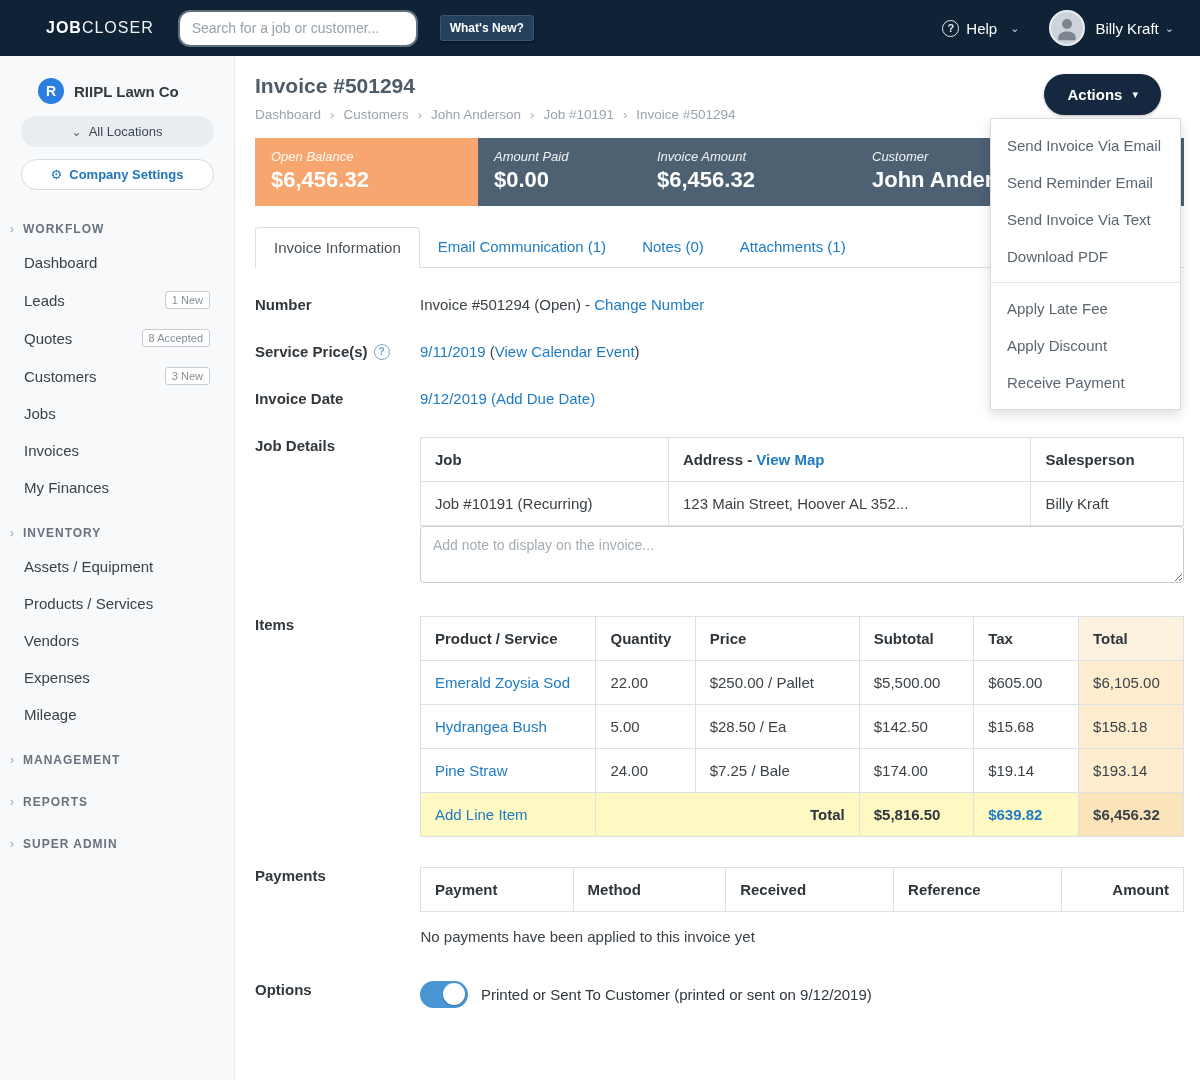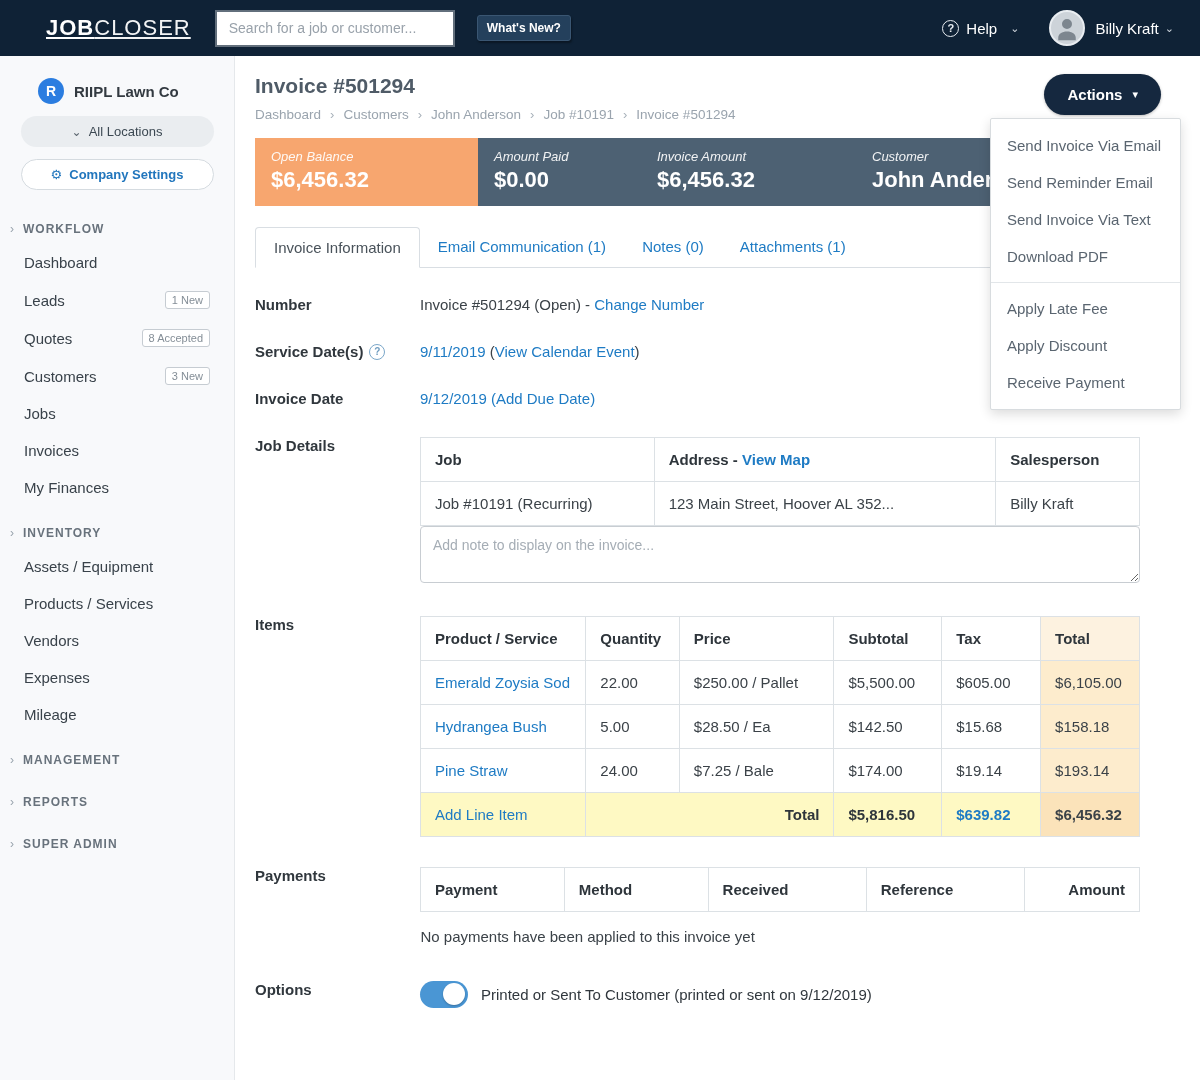--- a/index.html
+++ b/index.html
@@ -2,24 +2,24 @@
 <html><head>
 <meta charset="utf-8">
 <style>
   * { margin:0; padding:0; box-sizing:border-box; }
   html,body { width:1200px; height:1080px; }
   body { font-family:"Liberation Sans","DejaVu Sans",sans-serif; background:#fff; }
   .app { position:relative; width:1200px; height:1080px; overflow:hidden; background:#fff; }
 
   
   .topbar { height:56px; background:#0f2236; display:flex; align-items:center; padding:0 26px 0 46px; position:relative; z-index:60; }
-  .logo { font-size:22px; color:#fff; letter-spacing:1px; cursor:pointer; white-space:nowrap;text-decoration:underline; }
+  .logo { font-size:16px; color:#fff; letter-spacing:1px; cursor:pointer; white-space:nowrap; }
   .logo .bold { font-weight:800; }
   .logo .light { font-weight:300; opacity:.95; }
-  .search-input { margin-left:26px; width:236px; height:33px; border:none; border-radius:0; padding:0 12px; font-size:14px; color:#333; background:#fff; box-shadow:0 0 0 2px rgba(255,255,255,.35); outline:none; }
+  .search-input { margin-left:26px; width:236px; height:33px; border:none; border-radius:10px; padding:0 12px; font-size:14px; color:#333; background:#fff; box-shadow:0 0 0 2px rgba(255,255,255,.35); outline:none; }
   .search-input::placeholder { color:#98a1aa; }
   .whats-new { margin-left:24px; background:#24405c; border:1px solid #3a5672; color:#fff; font-size:12px; font-weight:700; padding:5px 9px; border-radius:3px; box-shadow:1px 2px 2px rgba(0,0,0,.35); cursor:pointer; white-space:nowrap; }
   .topbar-right { margin-left:auto; display:flex; align-items:center; color:#fff; }
   .help-group { display:flex; align-items:center; gap:7px; cursor:pointer; }
   .help-circle { width:17px; height:17px; border:1.5px solid #e8edf2; border-radius:50%; font-size:11px; line-height:14px; text-align:center; color:#e8edf2; font-weight:700; }
   .help-label { font-size:15px; }
   .caret { font-size:11px; color:#cfd6dd; margin-left:6px; }
   .avatar { margin-left:30px; width:36px; height:36px; border-radius:50%; background:#cdd3d9; overflow:hidden; display:flex; align-items:flex-end; justify-content:center; border:2px solid #e9edf1; cursor:pointer; }
   .user-name { font-size:15px; margin-left:10px; cursor:pointer; }
 
@@ -36,21 +36,21 @@
   .pill-settings { background:#fff; border:1px solid #d5dbe0; color:#2176bd; font-weight:600; }
   .pill .chev { font-size:12px; color:#5a646e; }
   .pill .gear { font-size:13px; color:#2176bd; }
   .nav-section { display:flex; align-items:center; gap:9px; padding:20px 10px 8px 10px; cursor:pointer; }
   .section-chev { color:#9aa4ad; font-size:12px; }
   .section-label { font-size:12px; font-weight:700; letter-spacing:1px; color:#68727c; }
   .nav-item { display:flex; align-items:center; justify-content:space-between; padding:10px 24px; font-size:15px; color:#39424a; cursor:pointer; }
   .nav-badge { border:1px solid #c6ccd2; border-radius:3px; background:#fff; color:#848e97; font-size:11px; padding:2px 6px; white-space:nowrap; }
 
   
-  .main { flex:1; position:relative; padding:18px 60px 0 20px; background:#fff; }
+  .main { flex:1; position:relative; padding:18px 16px 0 20px; background:#fff; }
   .page-title { font-size:21px; font-weight:700; color:#4f5b67; }
   .breadcrumb { margin-top:9px; font-size:13.5px; color:#9aa4ae; display:flex; align-items:center; gap:9px; }
   .crumb { cursor:pointer; }
   .crumb-sep { font-size:13px; color:#a8b1ba; }
   .actions-btn { position:absolute; top:18px; right:39px; height:41px; padding:0 23px; border-radius:21px; background:#15283f; color:#fff; font-size:15px; font-weight:600; display:flex; align-items:center; gap:10px; cursor:pointer; box-shadow:0 1px 3px rgba(0,0,0,.25); }
   .actions-btn .caret { margin-left:0; color:#fff; }
 
   .dropdown { position:absolute; top:62px; right:19px; width:191px; background:#fff; border:1px solid #d8dcdf; box-shadow:0 4px 12px rgba(0,0,0,.14); z-index:50; padding:8px 0; border-radius:2px; }
   .dd-item { padding:10px 16px; font-size:15px; color:#5a6570; cursor:pointer; white-space:nowrap; }
   .dd-divider { border-top:1px solid #e2e6e9; margin:7px 0; }
@@ -269,21 +269,21 @@
         <div class="form-row">
           <div class="form-label">Number</div>
           <div class="form-value">
             <span>Invoice #501294 (Open) -</span>
             <a class="link">Change Number</a>
           </div>
         </div>
 
         <div class="form-row">
           <div class="form-label">
-            <span>Service Date(s)</span>
+            <span>Service Price(s)</span>
             <span class="q-circle">?</span>
           </div>
           <div class="form-value">
             <a class="link">9/11/2019</a>
             <span>(</span><a class="link">View Calendar Event</a><span>)</span>
           </div>
         </div>
 
         <div class="form-row">
           <div class="form-label">Invoice Date</div>

